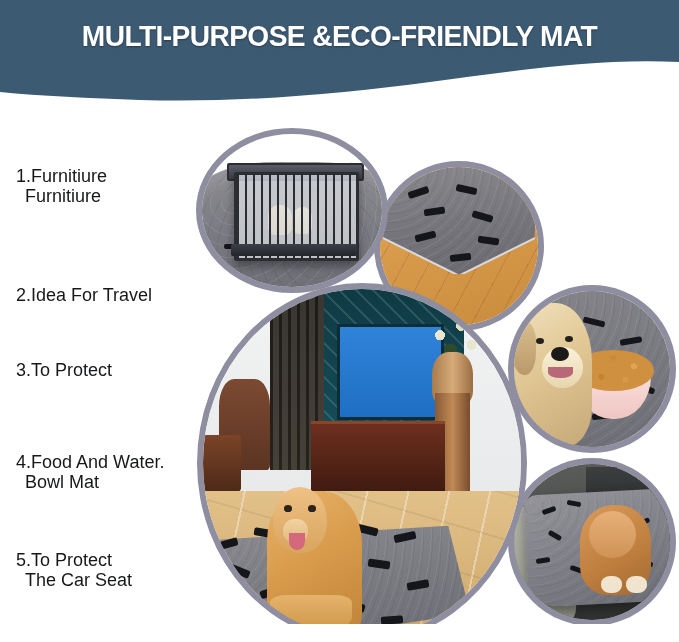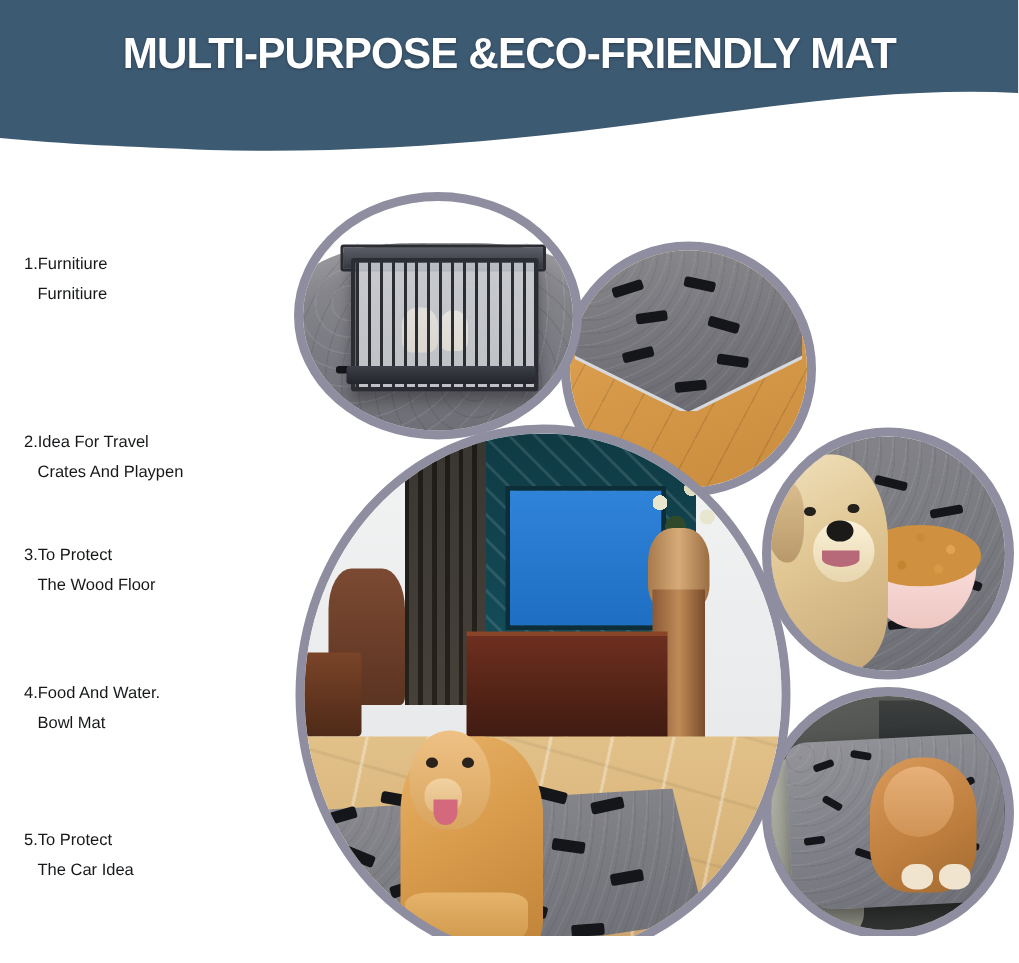--- a/index.html
+++ b/index.html
@@ -54,21 +54,21 @@
   .feature-list {
     position: absolute;
     left: 0; top: 120px;
     width: 200px;
   }
   .feature-item {
     position: absolute;
     left: 16px;
     width: 190px;
     color: #16181a;
-    font-size: 11px;
+    font-size: 18px;
     line-height: 20px;
     font-family: "Liberation Sans", sans-serif;
   }
   .feature-item .line2 { display: block; padding-left: 9px; }
 
   .fi-1 { top: 46px; }
   .fi-2 { top: 145px; margin-top: 20px; }
   .fi-3 { top: 240px; }
   .fi-4 { top: 332px; }
   .fi-5 { top: 430px; }
@@ -378,36 +378,34 @@
 
   <div class="feature-list">
 
     <div class="feature-item fi-1">
       <span>1.</span><span>Furnitiure</span>
       <span class="line2">Furnitiure</span>
     </div>
 
     <div class="feature-item fi-2">
       <span>2.</span><span>Idea For Travel</span>
-      <span class="line2">Crates And Playpen</span>
     </div>
 
     <div class="feature-item fi-3">
       <span>3.</span><span>To Protect</span>
-      <span class="line2">The Wood Floor</span>
     </div>
 
     <div class="feature-item fi-4">
       <span>4.</span><span>Food And Water.</span>
       <span class="line2">Bowl Mat</span>
     </div>
 
     <div class="feature-item fi-5">
       <span>5.</span><span>To Protect</span>
-      <span class="line2">The Car Idea</span>
+      <span class="line2">The Car Seat</span>
     </div>
   </div>
 
   <div class="bubble" id="bubble-crate">
     <div class="scene">
       <div class="crate-floor">
         <div class="crate-floor-tex"></div>
       </div>
       <div class="bone" style="left:58%;top:26%;width:12%;height:4%;"></div>
       <div class="bone" style="left:12%;top:72%;width:10%;height:3.4%;"></div>

